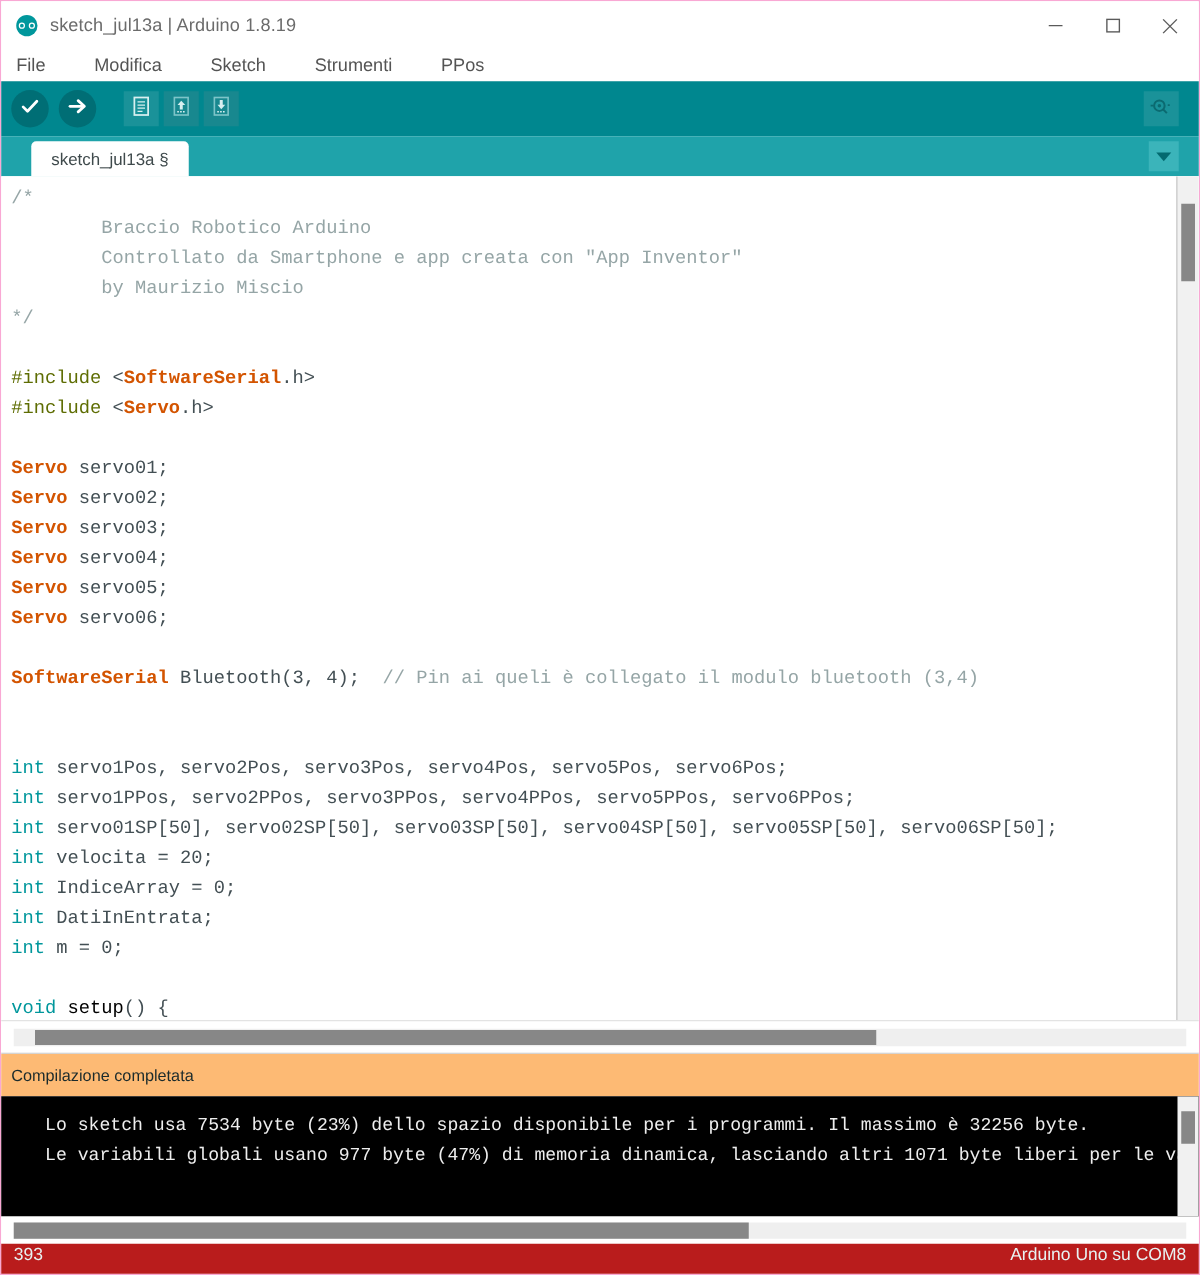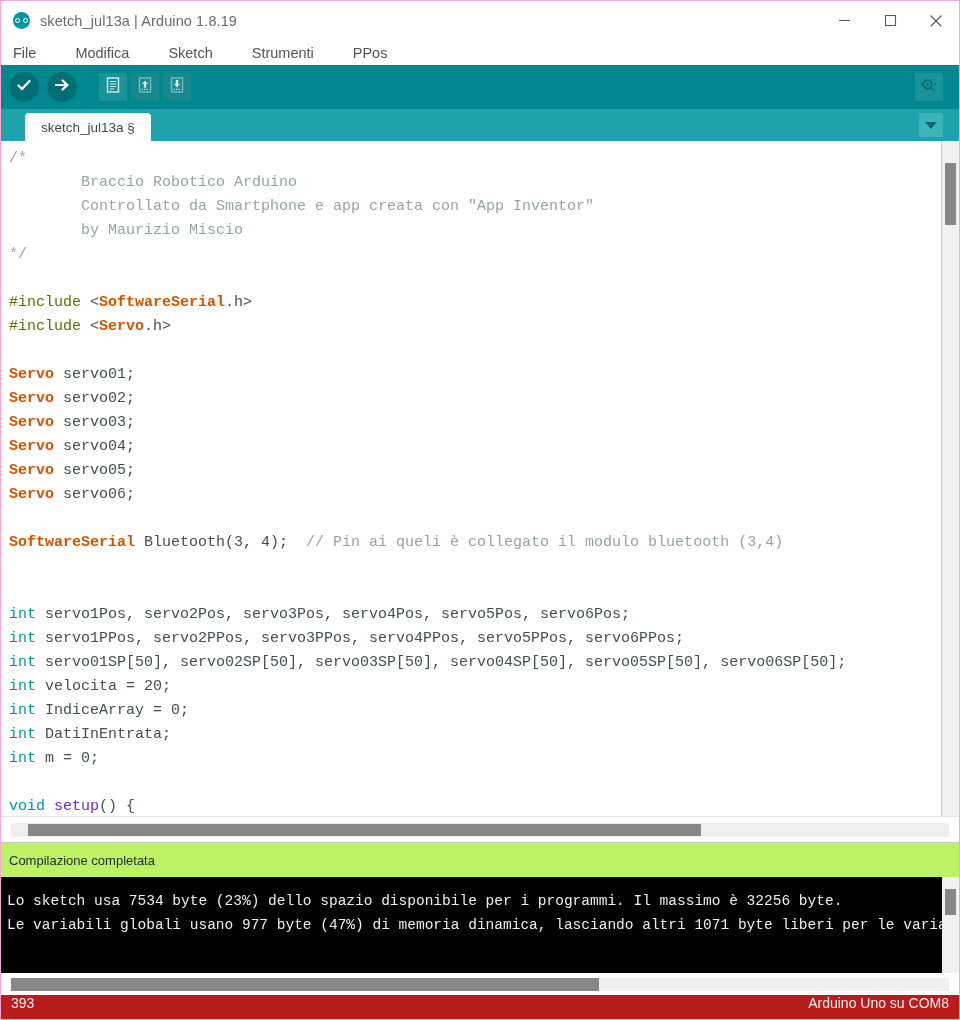--- a/index.html
+++ b/index.html
@@ -177,21 +177,21 @@
     font-size: 15px;
     line-height: 24px;
     white-space: pre;
     color: #434f54;
   }
   .ln { height: 24px; white-space: pre; }
   .c-comment { color: #95a5a6; }
   .c-pre     { color: #5e6d03; margin-top: 44px; }
   .c-lib     { color: #d35400; font-weight: bold; }
   .c-type    { color: #00979c; }
-  .c-func    { color: #6d28d9; }
+  .c-func    { color: #000000; }
   .c-plain   { color: #434f54; }
 
   
   .vscroll {
     width: 17px;
     background: #f1f1f1;
     border-left: 1px solid #c8c8c8;
     position: relative;
     flex: 0 0 auto;
   }
@@ -219,32 +219,33 @@
   .hthumb {
     position: absolute;
     left: 17px; top: 1px;
     width: 673px; height: 12px;
     background: #878787;
   }
 
   
   .console-status {
     height: 34px; min-height: 34px;
-    background: #bef264;
+    background: #fdba74;
     display: flex; align-items: center;
     padding-left: 8px;
     color: #1b2b2c;
     font-size: 13px;
   }
   .console-out {
     height: 96px; min-height: 96px;
     background: #000000;
     position: relative;
     display: flex;
     overflow: hidden;
+    padding-left: 29px;
   }
   .console-text {
     flex: 1 1 auto;
     font-family: "Liberation Mono", "DejaVu Sans Mono", monospace;
     font-size: 14.5px;
     line-height: 24px;
     color: #eeeeee;
     white-space: pre;
     padding: 12px 0 0 6px;
     overflow: hidden;

